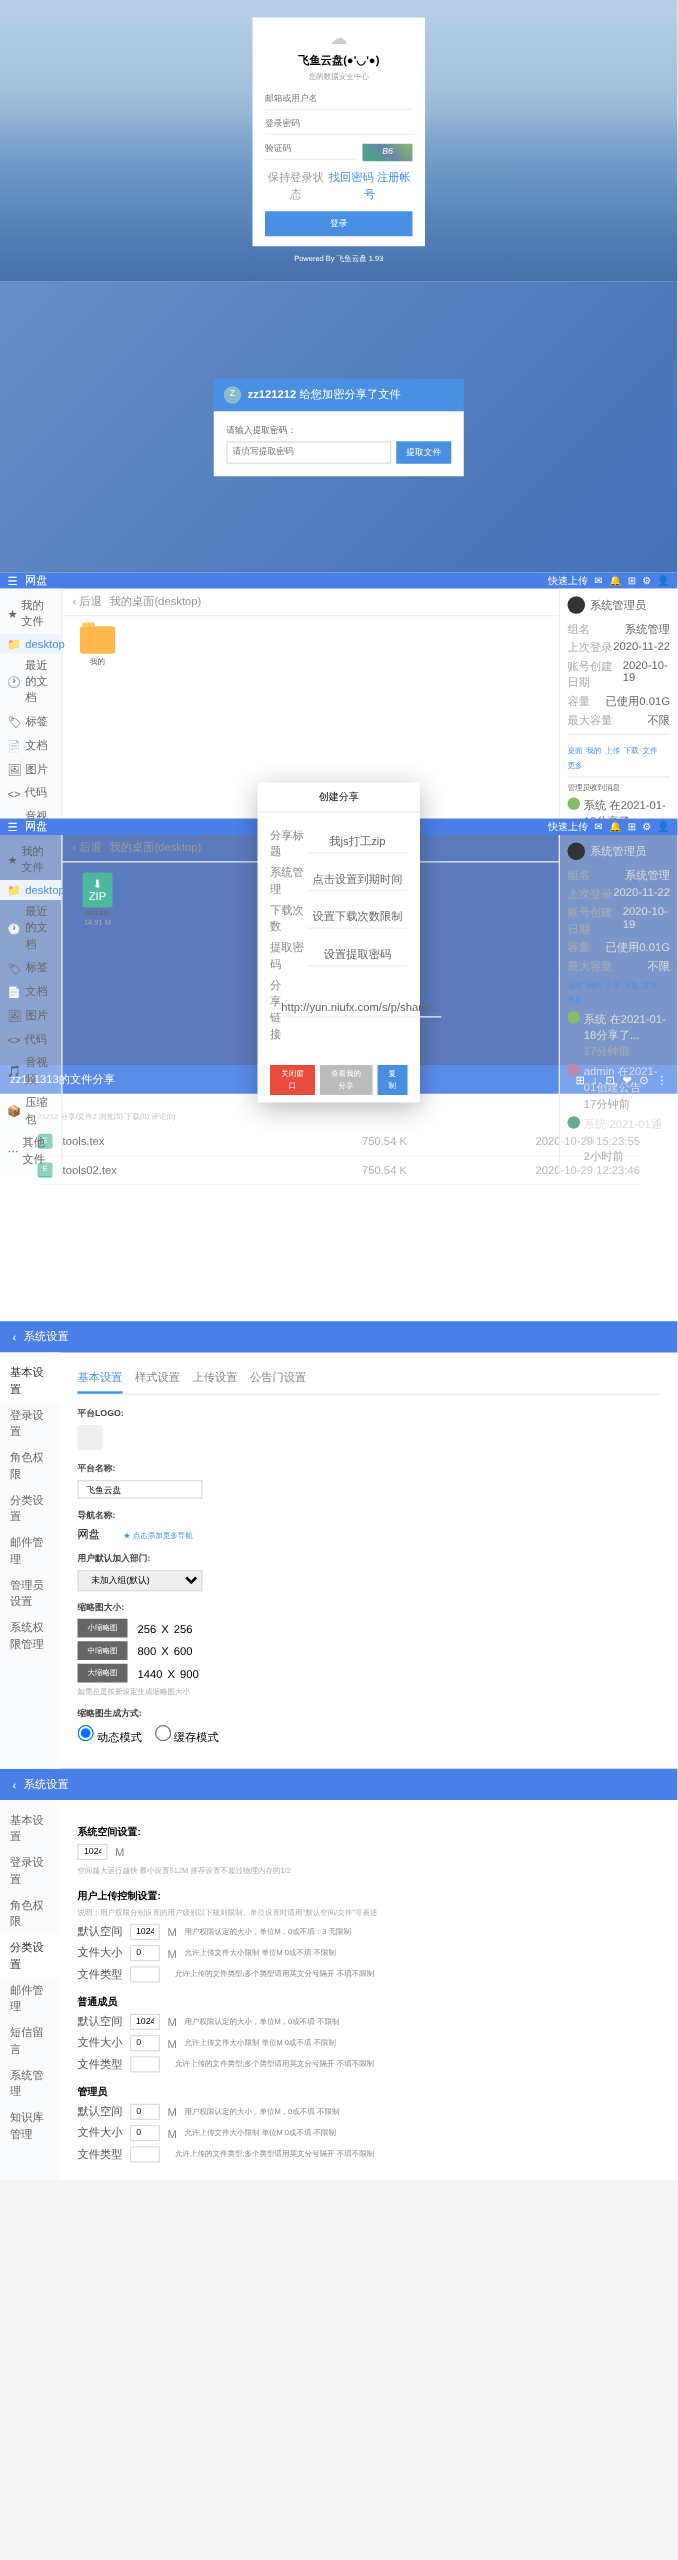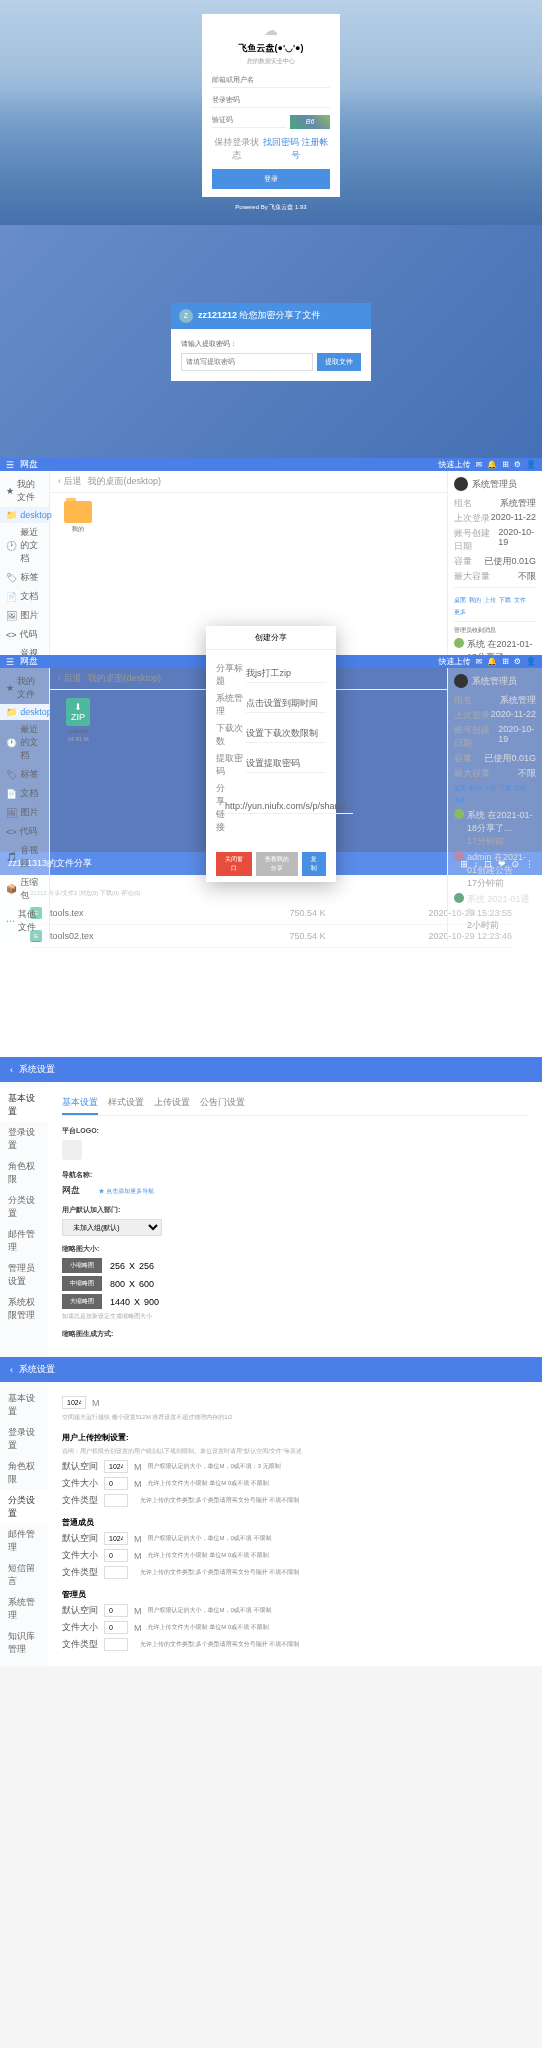--- a/index.html
+++ b/index.html
@@ -65,21 +65,21 @@
 
 .sec4{position:relative;background:#4a6db5}
 .sec4 .fm-body{background:rgba(255,255,255,.1)}
 .sec4 .fm-sidebar{background:rgba(250,251,252,.3)}
 .sec4 .fm-right{background:rgba(255,255,255,.2);color:#ddd}
 .modal{position:absolute;top:50%;left:50%;transform:translate(-50%,-50%);width:130px;background:#fff;z-index:10;box-shadow:0 4px 20px rgba(0,0,0,.3)}
 .modal-title{text-align:center;padding:6px;font-size:8px;border-bottom:1px solid #eee}
 .modal-body{padding:8px 10px}
 .modal-row{display:flex;align-items:center;margin:4px 0;font-size:6px}
 .modal-row label{width:30px;color:#888}
-.modal-row .val{flex:1;text-align:left;color:#666;border-bottom:1px solid #f0f0f0;padding-bottom:2px}
+.modal-row .val{flex:1;text-align:center;color:#666;border-bottom:1px solid #f0f0f0;padding-bottom:2px}
 .modal-footer{display:flex;justify-content:space-between;padding:6px 10px;gap:4px}
 .btn-red{background:#e74c3c;color:#fff;border:none;padding:3px 8px;font-size:6px}
 .btn-gray{background:#bbb;color:#fff;border:none;padding:3px 8px;font-size:6px}
 .btn-blue{background:#4a90e2;color:#fff;border:none;padding:3px 8px;font-size:6px}
 
 
 .sec5{height:205px;background:#fff}
 .share-list-header{background:#4a7fe8;color:#fff;padding:5px 8px;font-size:8px;display:flex;justify-content:space-between;align-items:center}
 .share-list-icons{display:flex;gap:6px}
 .share-list-body{padding:10px 30px}
@@ -513,20 +513,24 @@
           <div class="settings-tab active">基本设置</div>
           <div class="settings-tab">样式设置</div>
           <div class="settings-tab">上传设置</div>
           <div class="settings-tab">公告门设置</div>
         </div>
       <div class="setting-group">
         <div class="setting-label">平台LOGO:</div>
         <div style="width:20px;height:20px;background:#eee;border-radius:3px;display:inline-block"></div>
       </div>
       <div class="setting-group">
+        <div class="setting-label">平台名称:</div>
+        <input class="setting-input" value="飞鱼云盘" style="">
+      </div>
+      <div class="setting-group">
         <div class="setting-label">导航名称:</div>
         <span style="margin-right:8px">网盘</span>
         <span class="setting-hint">★ 点击添加更多导航</span>
       </div>
       <div class="setting-group">
         <div class="setting-label">用户默认加入部门:</div>
         <select class="setting-input"><option>未加入组(默认)</option></select>
       </div>
       <div class="setting-group">
         <div class="setting-label">缩略图大小:</div>
@@ -547,20 +551,24 @@
               <span class="tag-btn">大缩略图</span>
               <span>1440</span>
               <span>X</span>
               <span>900</span>
             </div>
           </div>
         <div class="setting-sub">如需总是按新设定生成缩略图大小</div>
       </div>
       <div class="setting-group">
         <div class="setting-label">缩略图生成方式:</div>
+        <div class="radio-row">
+          <label><input type="radio" checked="" style=""> <span>动态模式</span></label>
+          <label><input type="radio" style=""> <span>缓存模式</span></label>
+        </div>
       </div>
     </div>
   </div>
 </div>
 
 <div class="sec7">
   <div class="settings-header">
     <span>‹</span>
     <span>系统设置</span>
   </div>
@@ -569,20 +577,21 @@
         <div class="settings-nav-item">基本设置</div>
         <div class="settings-nav-item">登录设置</div>
         <div class="settings-nav-item">角色权限</div>
         <div class="settings-nav-item active">分类设置</div>
         <div class="settings-nav-item">邮件管理</div>
         <div class="settings-nav-item">短信留言</div>
         <div class="settings-nav-item">系统管理</div>
         <div class="settings-nav-item">知识库管理</div>
       </div>
     <div class="settings-main">
+      <div class="section-title">系统空间设置:</div>
       <div class="setting-row">
         <input value="1024" style="">
         <span class="unit">M</span>
       </div>
       <div class="setting-sub">空间越大运行越快 最小设置512M 推荐设置不超过物理内存的1/2</div>
       <div class="section-title">用户上传控制设置:</div>
       <div class="setting-sub">说明：用户权限分别设置的用户级别以下规则限制。单位设置时请用"默认空间/文件"等表述</div>
       <div id="groups7">
           <div class="setting-row">
             <label>默认空间</label>

